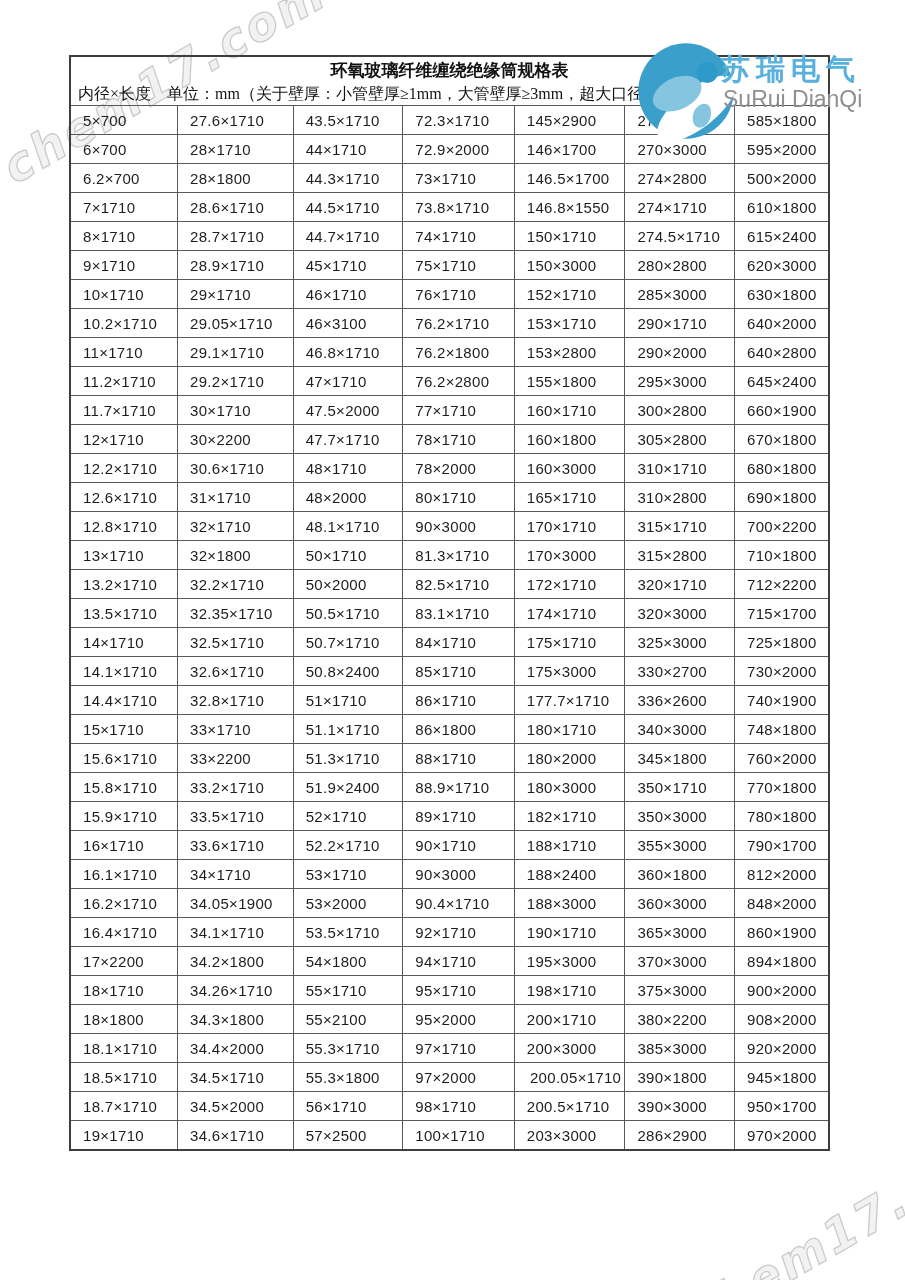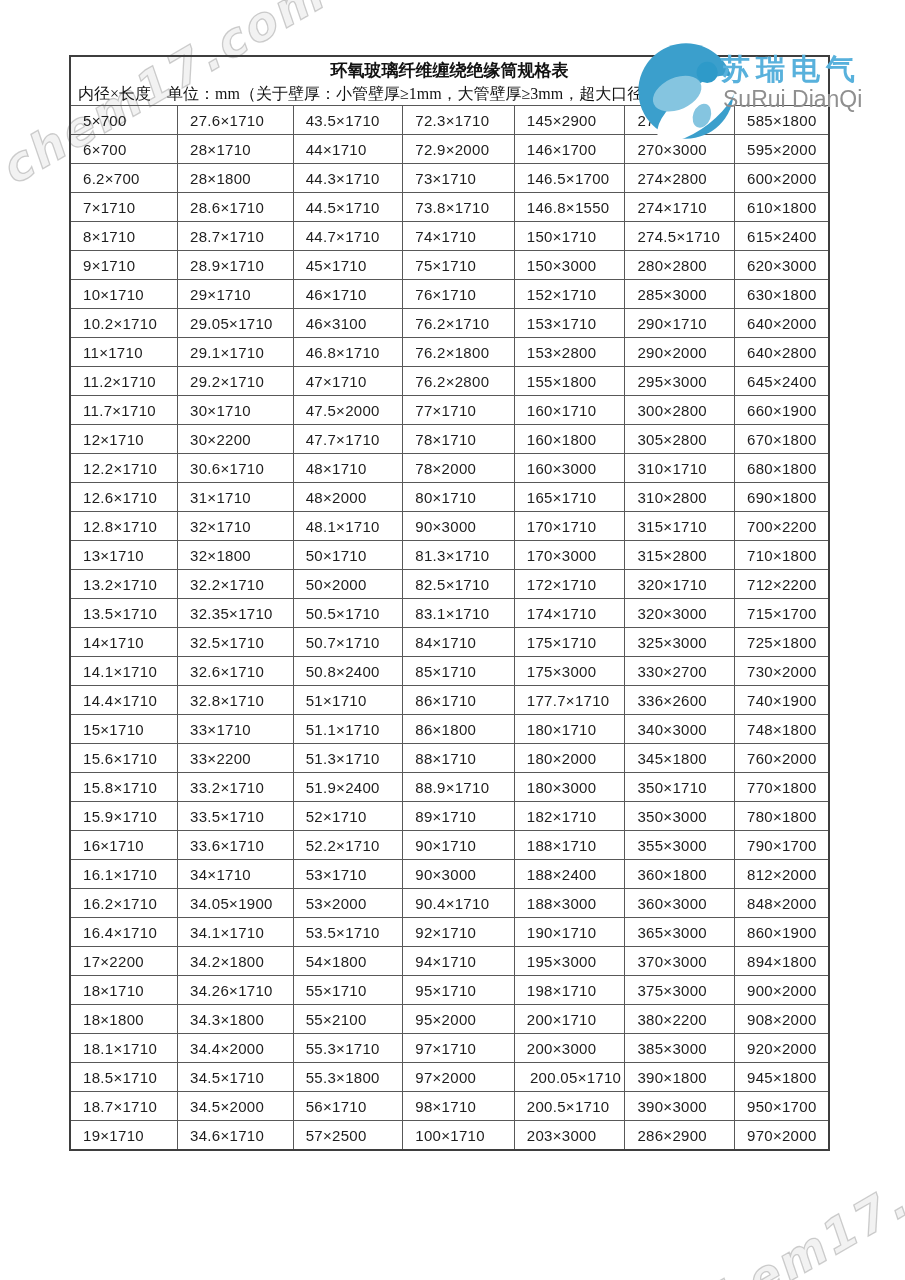--- a/index.html
+++ b/index.html
@@ -78,21 +78,21 @@
           <td>270×3000</td>
           <td>595×2000</td>
         </tr>
         <tr>
           <td>6.2×700</td>
           <td>28×1800</td>
           <td>44.3×1710</td>
           <td>73×1710</td>
           <td>146.5×1700</td>
           <td>274×2800</td>
-          <td>600×2000</td>
+          <td>500×2000</td>
         </tr>
         <tr>
           <td>7×1710</td>
           <td>28.6×1710</td>
           <td>44.5×1710</td>
           <td>73.8×1710</td>
           <td>146.8×1550</td>
           <td>274×1710</td>
           <td>610×1800</td>
         </tr>

